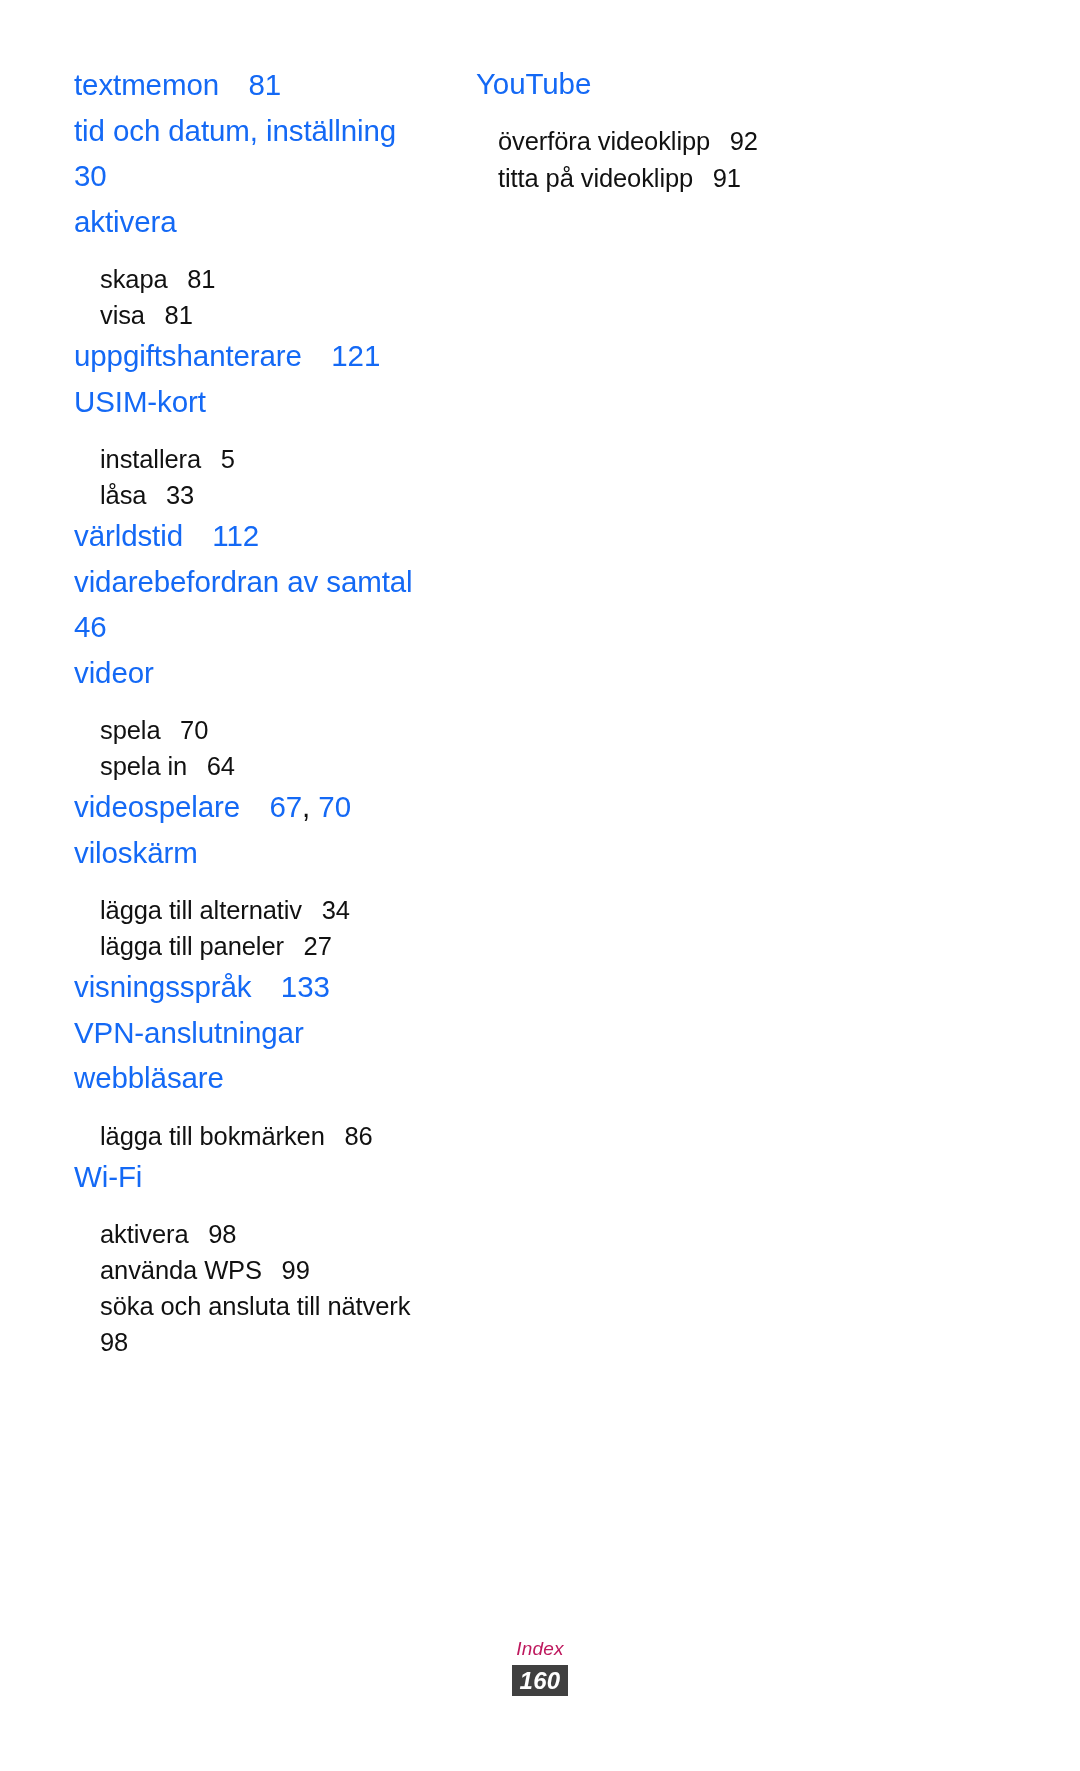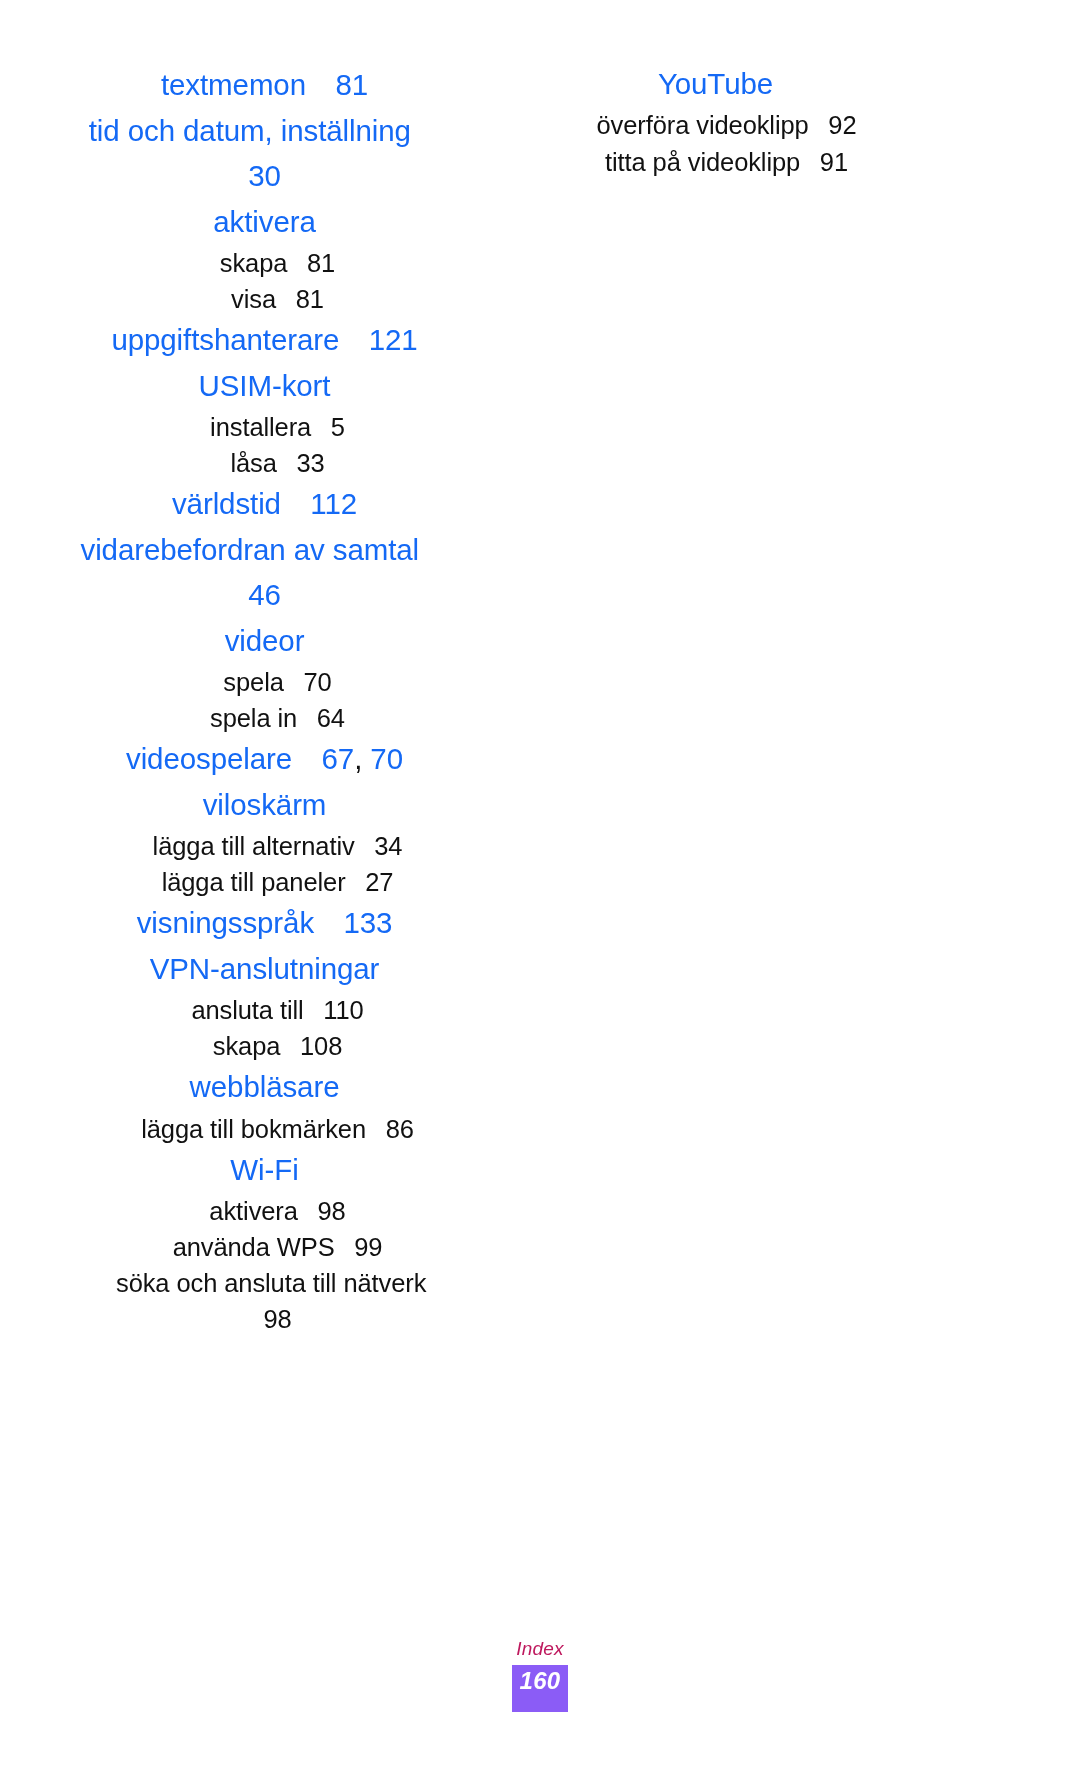--- a/index.html
+++ b/index.html
@@ -35,21 +35,20 @@
     padding-left: 74px;
   }
   .col-right {
     width: 500px;
     padding-left: 21px;
   }
 
   
   .entry {
     margin: 0;
-    text-align: center;
   }
   .main-entry {
     color: #1469f5;
     font-size: 29.5px;
     line-height: 45.5px;
     font-weight: 400;
     letter-spacing: -0.1px;
     white-space: pre-wrap;
   }
   .main-entry .pg {
@@ -61,48 +60,48 @@
   .sub-entry {
     color: #111111;
     font-size: 25.5px;
     line-height: 36px;
     font-weight: 400;
     padding-left: 26px;
     letter-spacing: -0.1px;
     white-space: pre-wrap;
   }
   .sub-group {
-    margin-top: 1px;
+    margin-top: 17px;
   }
 
   
   .col-right .main-entry {
     line-height: 44px;
   }
   .col-right .sub-entry {
     line-height: 37px;
     padding-left: 22px;
   }
   .footer-label {
     font-style: italic;
     font-size: 19px;
     color: #be185d;
     line-height: 22px;
     letter-spacing: 0.2px;
   }
   .footer-badge {
     display: inline-block;
     margin-top: 5px;
-    background: #8b5cf6;
+    background: #404040;
     color: #ffffff;
     font-style: italic;
     font-weight: 700;
     font-size: 24px;
     line-height: 30px;
-    padding: 1px 8px 16px 8px;
+    padding: 1px 8px 0 8px;
     letter-spacing: 0.3px;
   }
   .footer-wrap {
     position: absolute;
     left: 0;
     right: 0;
     top: 1638px;
     text-align: center;
   }
 </style>
@@ -135,24 +134,20 @@
           <div class="entry sub-entry"><span>spela in</span>  <span>64</span></div>
         </div>
         <div class="entry main-entry"><span>videospelare</span> <span><span class="pg">67</span><span class="sep">,</span> <span class="pg">70</span></span></div>
         <div class="entry main-entry"><span>viloskärm</span></div>
         <div class="sub-group">
           <div class="entry sub-entry"><span>lägga till alternativ</span>  <span>34</span></div>
           <div class="entry sub-entry"><span>lägga till paneler</span>  <span>27</span></div>
         </div>
         <div class="entry main-entry"><span>visningsspråk</span> <span class="pg">133</span></div>
         <div class="entry main-entry"><span>VPN-anslutningar</span></div>
-        <div class="sub-group">
-          <div class="entry sub-entry"><span>ansluta till</span>  <span>110</span></div>
-          <div class="entry sub-entry"><span>skapa</span>  <span>108</span></div>
-        </div>
         <div class="entry main-entry"><span>webbläsare</span></div>
         <div class="sub-group">
           <div class="entry sub-entry"><span>lägga till bokmärken</span>  <span>86</span></div>
         </div>
         <div class="entry main-entry"><span>Wi-Fi</span></div>
         <div class="sub-group">
           <div class="entry sub-entry"><span>aktivera</span>  <span>98</span></div>
           <div class="entry sub-entry"><span>använda WPS</span>  <span>99</span></div>
           <div class="entry sub-entry"><span>söka och ansluta till nätverk</span>  <span>98</span></div>
         </div>

